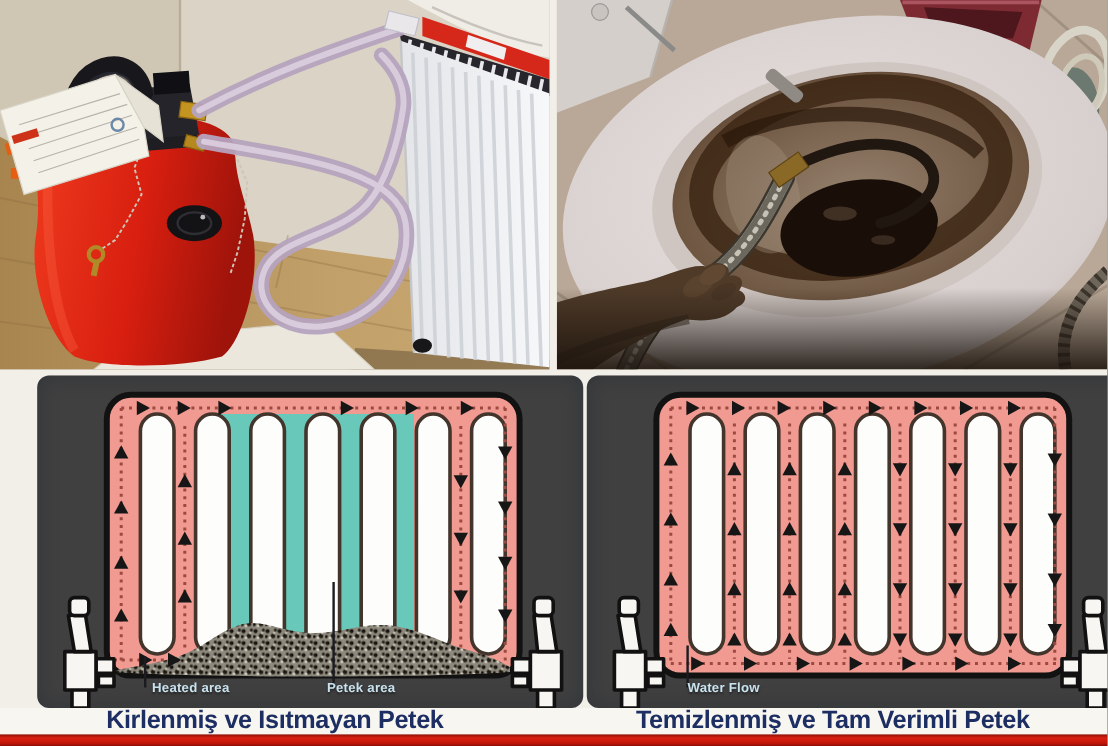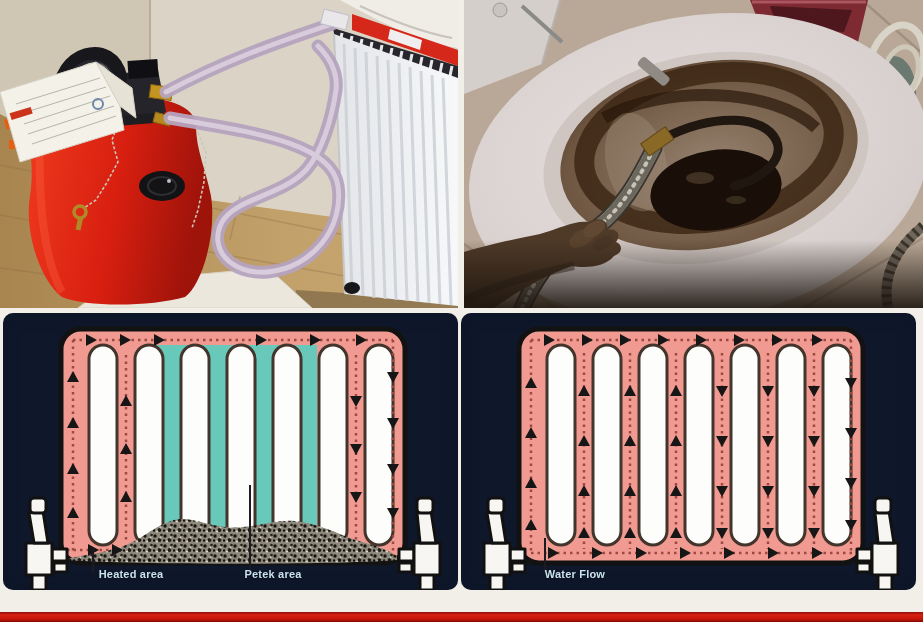--- a/index.html
+++ b/index.html
@@ -4,21 +4,21 @@
 <style>
   html,body{margin:0;padding:0;background:#555;}
   .frame{
     position:relative;width:923px;height:622px;margin:0 auto;
     background:#f2efe9;overflow:hidden;
     font-family:"Liberation Sans", sans-serif;
   }
   .photo{position:absolute;top:0;height:308px;overflow:hidden;background:#cfc8b8;}
   .photo-tl{left:0;width:458px;}
   .photo-tr{left:464px;width:459px;}
-  .panel{position:absolute;top:313px;width:455px;height:277px;background:#0f172a;border-radius:10px;overflow:hidden;box-shadow:inset 0 0 18px rgba(0,20,40,.25);}
+  .panel{position:absolute;top:313px;width:455px;height:277px;background:#404040;border-radius:10px;overflow:hidden;box-shadow:inset 0 0 18px rgba(0,20,40,.25);margin-left:28px;}
   .panel-bl{left:3px;}
   .panel-br{left:461px;}
   .panel svg{position:absolute;left:0;top:0;}
   .diagram-label{
     position:absolute;top:255px;transform:translateX(-50%);
     color:#c8e2ee;font-size:11px;font-weight:bold;letter-spacing:.2px;
     text-shadow:0 1px 2px rgba(0,0,0,.45);white-space:nowrap;
   }
   .caption-strip{position:absolute;left:0;top:590px;width:923px;height:22px;background:#f8f6f1;}
   .caption{
@@ -432,16 +432,20 @@
         <rect x="411" y="230" width="26" height="32"></rect>
         <path d="M417,230 L414,200 L428,198 L433,230 Z"></path>
         <rect x="414" y="185" width="16" height="15" rx="4"></rect>
       </g>
 
       <line x1="84" y1="225" x2="84" y2="260" stroke="#1b1b20" stroke-width="2"></line>
     </svg>
     <span class="diagram-label" style="left:114px">Water Flow</span>
   </div>
 
+  <div class="caption-strip">
+    <div class="caption caption-left">Kirlenmiş ve Isıtmayan Petek</div>
+    <div class="caption caption-right">Temizlenmiş ve Tam Verimli Petek</div>
+  </div>
 
   <div class="red-bar"></div>
 
 </div>
 
 </body></html>

